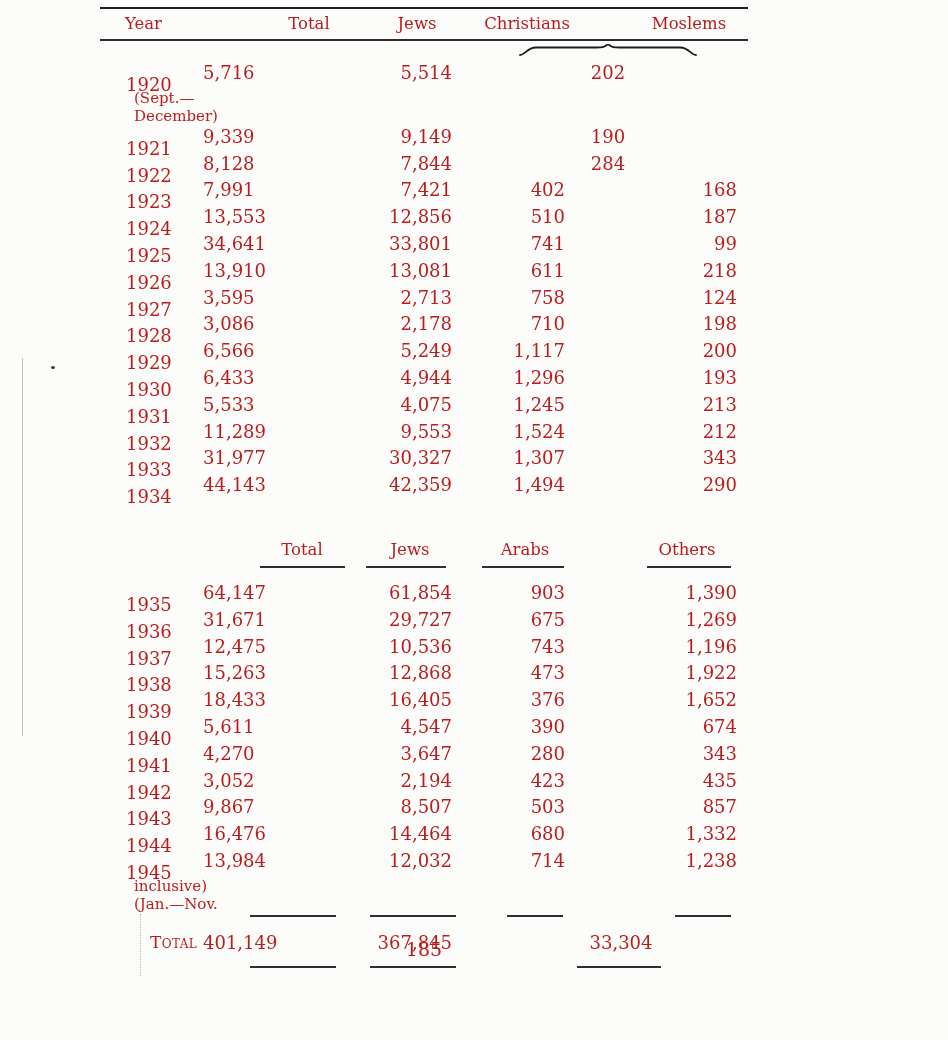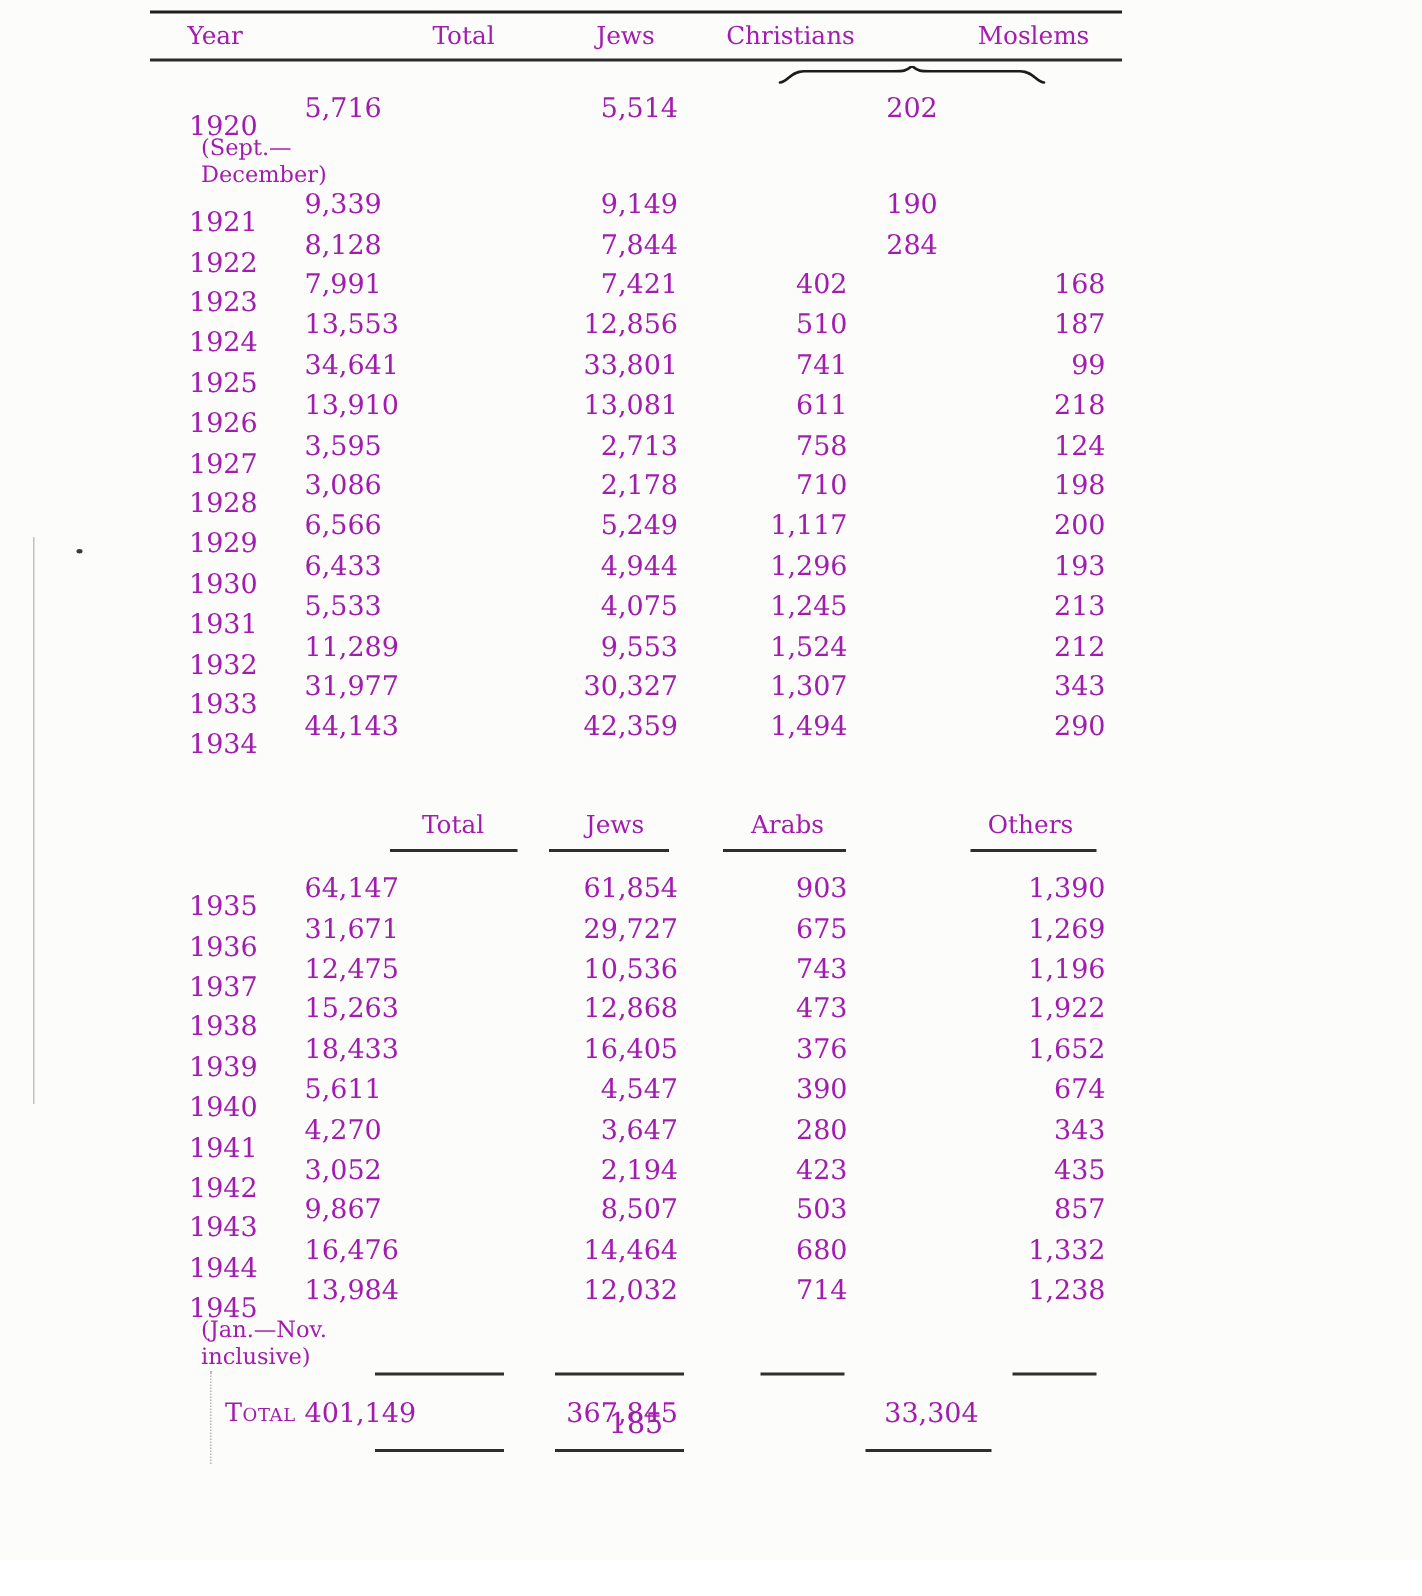--- a/index.html
+++ b/index.html
@@ -1,21 +1,21 @@
 <!DOCTYPE html>
 <html><head>
 <meta charset="utf-8">
 <style>
   html,body{margin:0;padding:0;}
   .page{
     position:relative;
     width:948px;height:1040px;
     background:#fcfcfa;
     font-family:"DejaVu Serif","Liberation Serif",serif;
-    color:#a21caf;
+    color:#b91c1c;
     overflow:hidden;
   }
   
   .rule{position:absolute;background:#1f1f1f;}
   .rule-top{left:100px;top:7px;width:648px;height:2.4px;}
   .rule-mid{left:100px;top:39px;width:648px;height:1.8px;background:#2b2b2b;}
   .mini-rule{position:absolute;height:1.6px;background:#2e2e2e;}
   
   .hdr{position:absolute;left:0;top:0;width:948px;font-size:16.5px;}
   .hdr span{position:absolute;display:block;}
@@ -265,22 +265,22 @@
       <span class="c-chr">680</span>
       <span class="c-mos">1,332</span>
     </div>
     <div class="row">
       <span class="c-year">1945</span>
       <span class="c-total">13,984</span>
       <span class="c-jews">12,032</span>
       <span class="c-chr">714</span>
       <span class="c-mos">1,238</span>
     </div>
+    <div class="subrow">inclusive)</div>
     <div class="subrow">(Jan.—Nov.</div>
-    <div class="subrow">inclusive)</div>
   </div>
 
   <div class="mini-rule" style="left:250px;top:915px;width:86px;"></div>
   <div class="mini-rule" style="left:370px;top:915px;width:86px;"></div>
   <div class="mini-rule" style="left:507px;top:915px;width:56px;"></div>
   <div class="mini-rule" style="left:675px;top:915px;width:56px;"></div>
 
   <div class="grand">
     <span class="total-label">Total</span>
     <span class="c-total">401,149</span>

